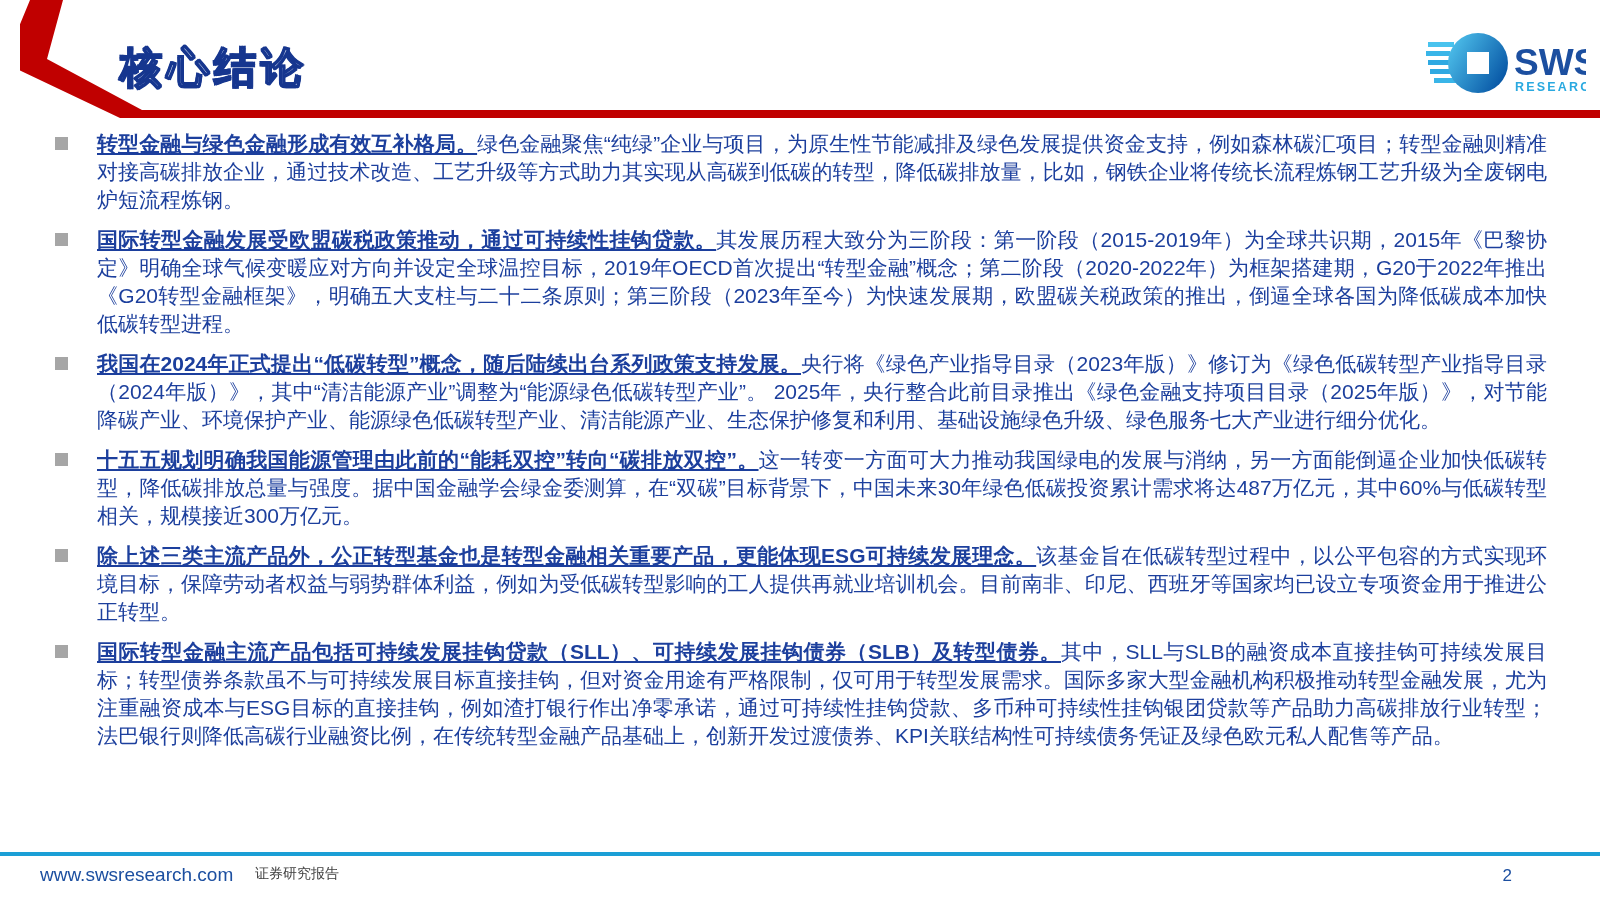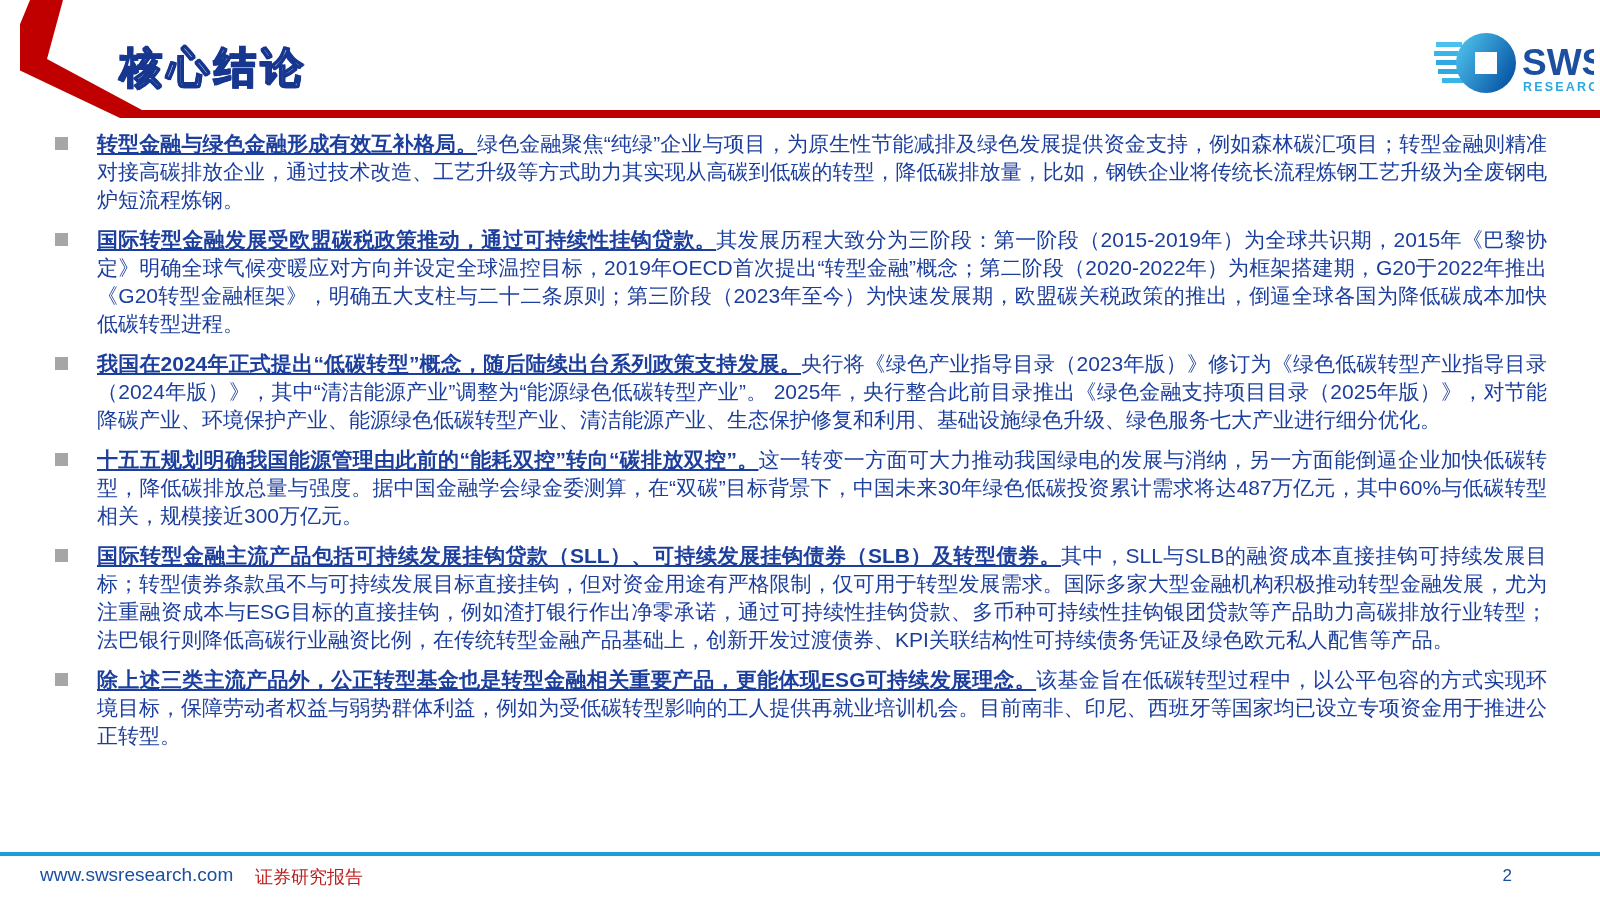--- a/index.html
+++ b/index.html
@@ -30,21 +30,21 @@
     position:absolute;left:100px;top:40px;
     font-size:42px;font-weight:800;letter-spacing:5px;
     color:#e8effc;
     -webkit-text-stroke:1.6px var(--title-blue,#16368F);
     text-shadow:
       -1px -1px 0 var(--title-blue,#16368F),
        1px -1px 0 var(--title-blue,#16368F),
       -1px  1px 0 var(--title-blue,#16368F),
        1px  1px 0 var(--title-blue,#16368F);
   }
-  .logo{position:absolute;top:28px;right:26px;width:160px;height:70px;}
+  .logo{position:absolute;top:28px;right:34px;width:160px;height:70px;}
   .logo-sws{
     font-weight:800;font-size:37px;fill:var(--logo-dark-blue,#1C4FA0);
     font-family:"Liberation Sans",sans-serif;
   }
   .logo-research{
     font-weight:700;font-size:12.5px;letter-spacing:2.2px;
     fill:var(--logo-cyan,#2AA9E0);
     font-family:"Liberation Sans",sans-serif;
   }
 
@@ -71,21 +71,21 @@
   }
   .footer{
     position:absolute;left:0;top:856px;width:1600px;height:44px;
     background:#ffffff;
   }
   .footer-website{
     position:absolute;left:40px;top:8px;font-size:19px;
     color:var(--logo-dark-blue,#1C4FA0);text-decoration:none;
   }
   .footer-report-type{
-    position:absolute;left:255px;top:9px;font-size:18px;color:#b91c1c;
+    position:absolute;left:255px;top:9px;font-size:14px;color:#404040;
   }
   .footer-page{
     position:absolute;right:88px;top:10px;font-size:17px;
     color:var(--logo-dark-blue,#1C4FA0);
   }
 </style>
 </head>
 <body>
 
 <div class="header">
@@ -138,26 +138,26 @@
       <span class="bullet-lead">我国在2024年正式提出“低碳转型”概念，随后陆续出台系列政策支持发展。</span><span>央行将《绿色产业指导目录（2023年版）》修订为《绿色低碳转型产业指导目录（2024年版）》，其中“清洁能源产业”调整为“能源绿色低碳转型产业”。 2025年，央行整合此前目录推出《绿色金融支持项目目录（2025年版）》，对节能降碳产业、环境保护产业、能源绿色低碳转型产业、清洁能源产业、生态保护修复和利用、基础设施绿色升级、绿色服务七大产业进行细分优化。</span>
     </li>
 
     <li class="bullet-item">
       <span class="bullet-marker"></span>
       <span class="bullet-lead">十五五规划明确我国能源管理由此前的“能耗双控”转向“碳排放双控”。</span><span>这一转变一方面可大力推动我国绿电的发展与消纳，另一方面能倒逼企业加快低碳转型，降低碳排放总量与强度。据中国金融学会绿金委测算，在“双碳”目标背景下，中国未来30年绿色低碳投资累计需求将达487万亿元，其中60%与低碳转型相关，规模接近300万亿元。</span>
     </li>
 
     <li class="bullet-item">
       <span class="bullet-marker"></span>
-      <span class="bullet-lead">国际转型金融主流产品包括可持续发展挂钩贷款（SLL）、可持续发展挂钩债券（SLB）及转型债券。</span><span>其中，SLL与SLB的融资成本直接挂钩可持续发展目标；转型债券条款虽不与可持续发展目标直接挂钩，但对资金用途有严格限制，仅可用于转型发展需求。国际多家大型金融机构积极推动转型金融发展，尤为注重融资成本与ESG目标的直接挂钩，例如渣打银行作出净零承诺，通过可持续性挂钩贷款、多币种可持续性挂钩银团贷款等产品助力高碳排放行业转型；法巴银行则降低高碳行业融资比例，在传统转型金融产品基础上，创新开发过渡债券、KPI关联结构性可持续债务凭证及绿色欧元私人配售等产品。</span>
+      <span class="bullet-lead">除上述三类主流产品外，公正转型基金也是转型金融相关重要产品，更能体现ESG可持续发展理念。</span><span>该基金旨在低碳转型过程中，以公平包容的方式实现环境目标，保障劳动者权益与弱势群体利益，例如为受低碳转型影响的工人提供再就业培训机会。目前南非、印尼、西班牙等国家均已设立专项资金用于推进公正转型。</span>
     </li>
 
     <li class="bullet-item">
       <span class="bullet-marker"></span>
-      <span class="bullet-lead">除上述三类主流产品外，公正转型基金也是转型金融相关重要产品，更能体现ESG可持续发展理念。</span><span>该基金旨在低碳转型过程中，以公平包容的方式实现环境目标，保障劳动者权益与弱势群体利益，例如为受低碳转型影响的工人提供再就业培训机会。目前南非、印尼、西班牙等国家均已设立专项资金用于推进公正转型。</span>
+      <span class="bullet-lead">国际转型金融主流产品包括可持续发展挂钩贷款（SLL）、可持续发展挂钩债券（SLB）及转型债券。</span><span>其中，SLL与SLB的融资成本直接挂钩可持续发展目标；转型债券条款虽不与可持续发展目标直接挂钩，但对资金用途有严格限制，仅可用于转型发展需求。国际多家大型金融机构积极推动转型金融发展，尤为注重融资成本与ESG目标的直接挂钩，例如渣打银行作出净零承诺，通过可持续性挂钩贷款、多币种可持续性挂钩银团贷款等产品助力高碳排放行业转型；法巴银行则降低高碳行业融资比例，在传统转型金融产品基础上，创新开发过渡债券、KPI关联结构性可持续债务凭证及绿色欧元私人配售等产品。</span>
     </li>
 
   </ul>
 </div>
 
 <div class="footer-line"></div>
 <div class="footer">
   <a class="footer-website" href="#">www.swsresearch.com</a>
   <span class="footer-report-type">证券研究报告</span>
   <span class="footer-page">2</span>

